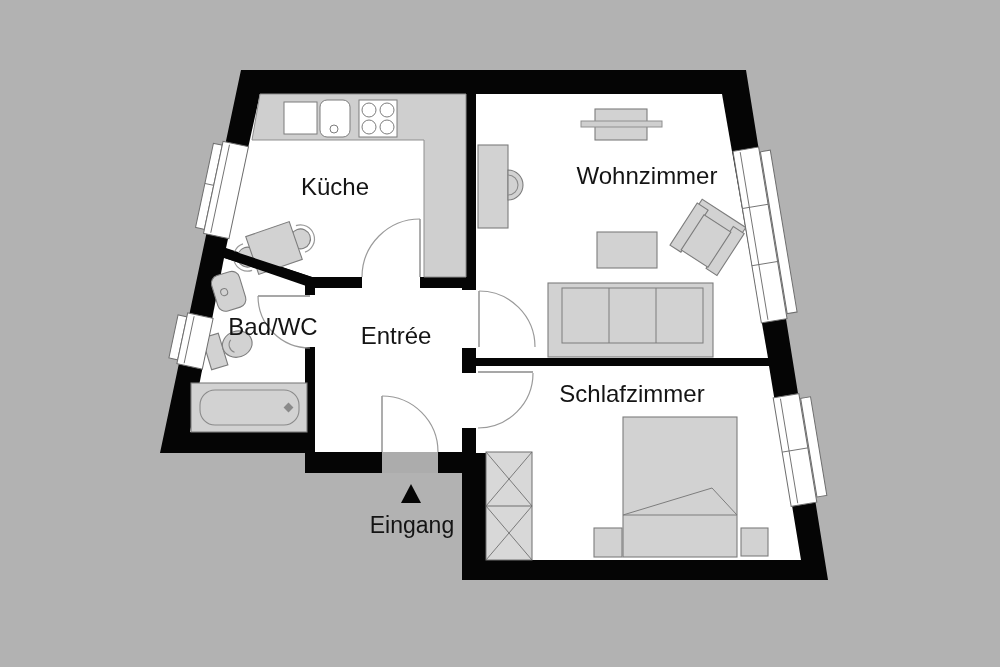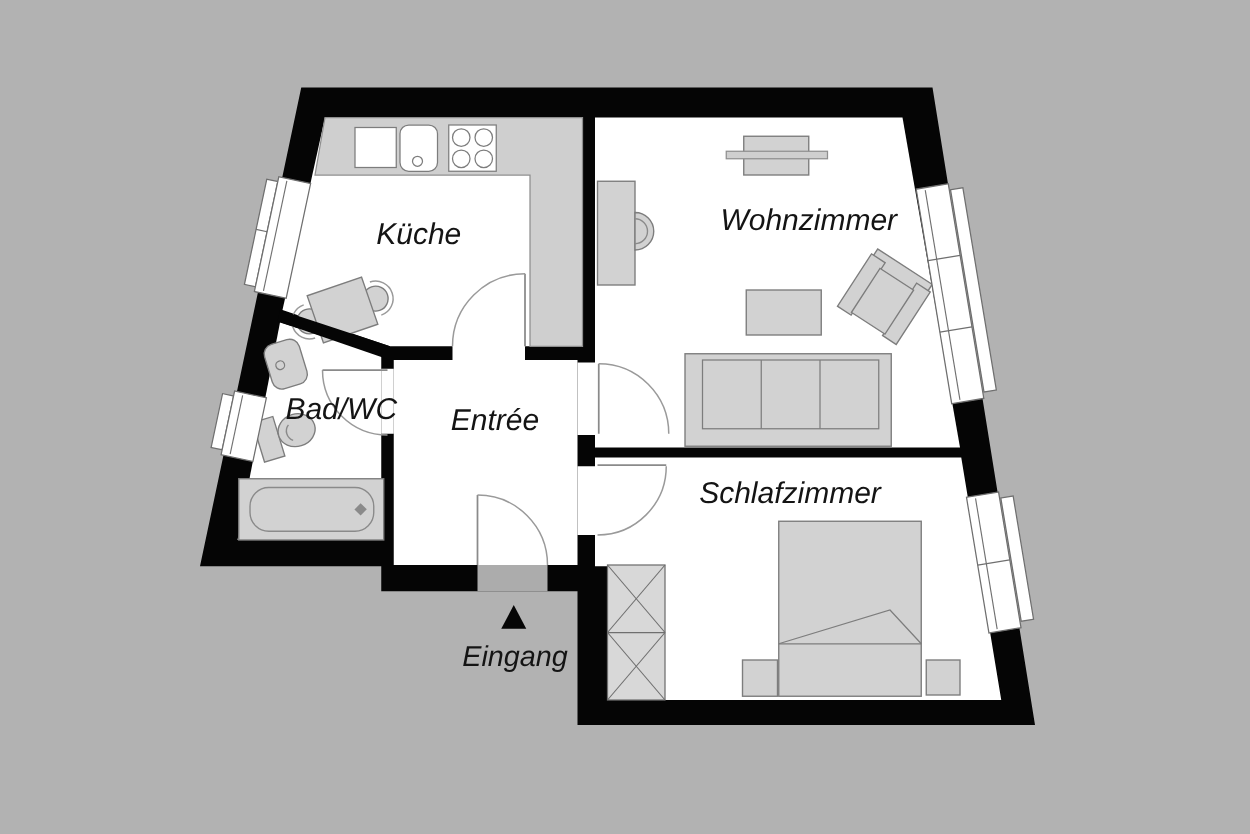--- a/index.html
+++ b/index.html
@@ -1,17 +1,17 @@
 <!DOCTYPE html>
 <html><head>
 <meta charset="utf-8">
 <style>
   html,body{margin:0;padding:0;background:#b2b2b2;}
   .stage{position:relative;width:1000px;height:599px;background:#b2b2b2;overflow:hidden;
-         font-family:"Liberation Sans", sans-serif;font-style:italic;}
+         font-family:"Liberation Sans", sans-serif;}
   svg{display:block}
   .room-label{font-family:"Liberation Sans", sans-serif;font-size:24px;fill:#141414;text-anchor:middle;}
   .entr-label{font-family:"Liberation Sans", sans-serif;font-size:23px;fill:#141414;text-anchor:middle;}
   .furn{fill:#d2d2d2;stroke:#7d7d7d;stroke-width:1.1;}
   .furn2{fill:#cfcfcf;stroke:#8f8f8f;stroke-width:1;}
   .fixline{fill:none;stroke:#8a8a8a;stroke-width:1.1;}
   .doorarc{fill:none;stroke:#9a9a9a;stroke-width:1.2;}
   .doorleaf{stroke:#8a8a8a;stroke-width:1.4;}
   .win{fill:#ffffff;stroke:#6f6f6f;stroke-width:1;}
   .winline{stroke:#6f6f6f;stroke-width:0.9;}

